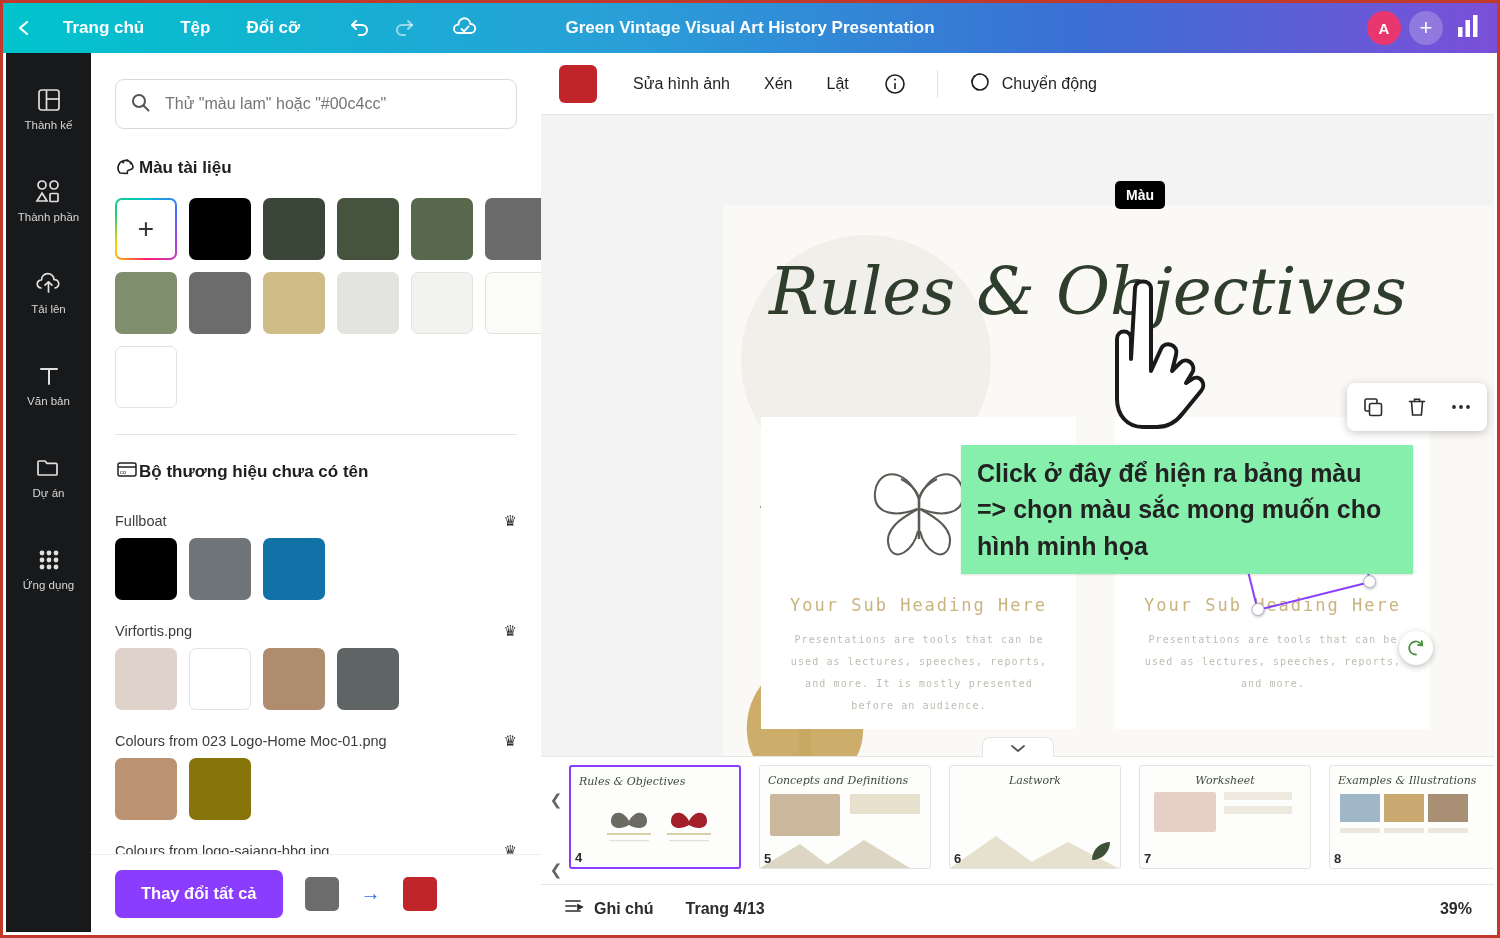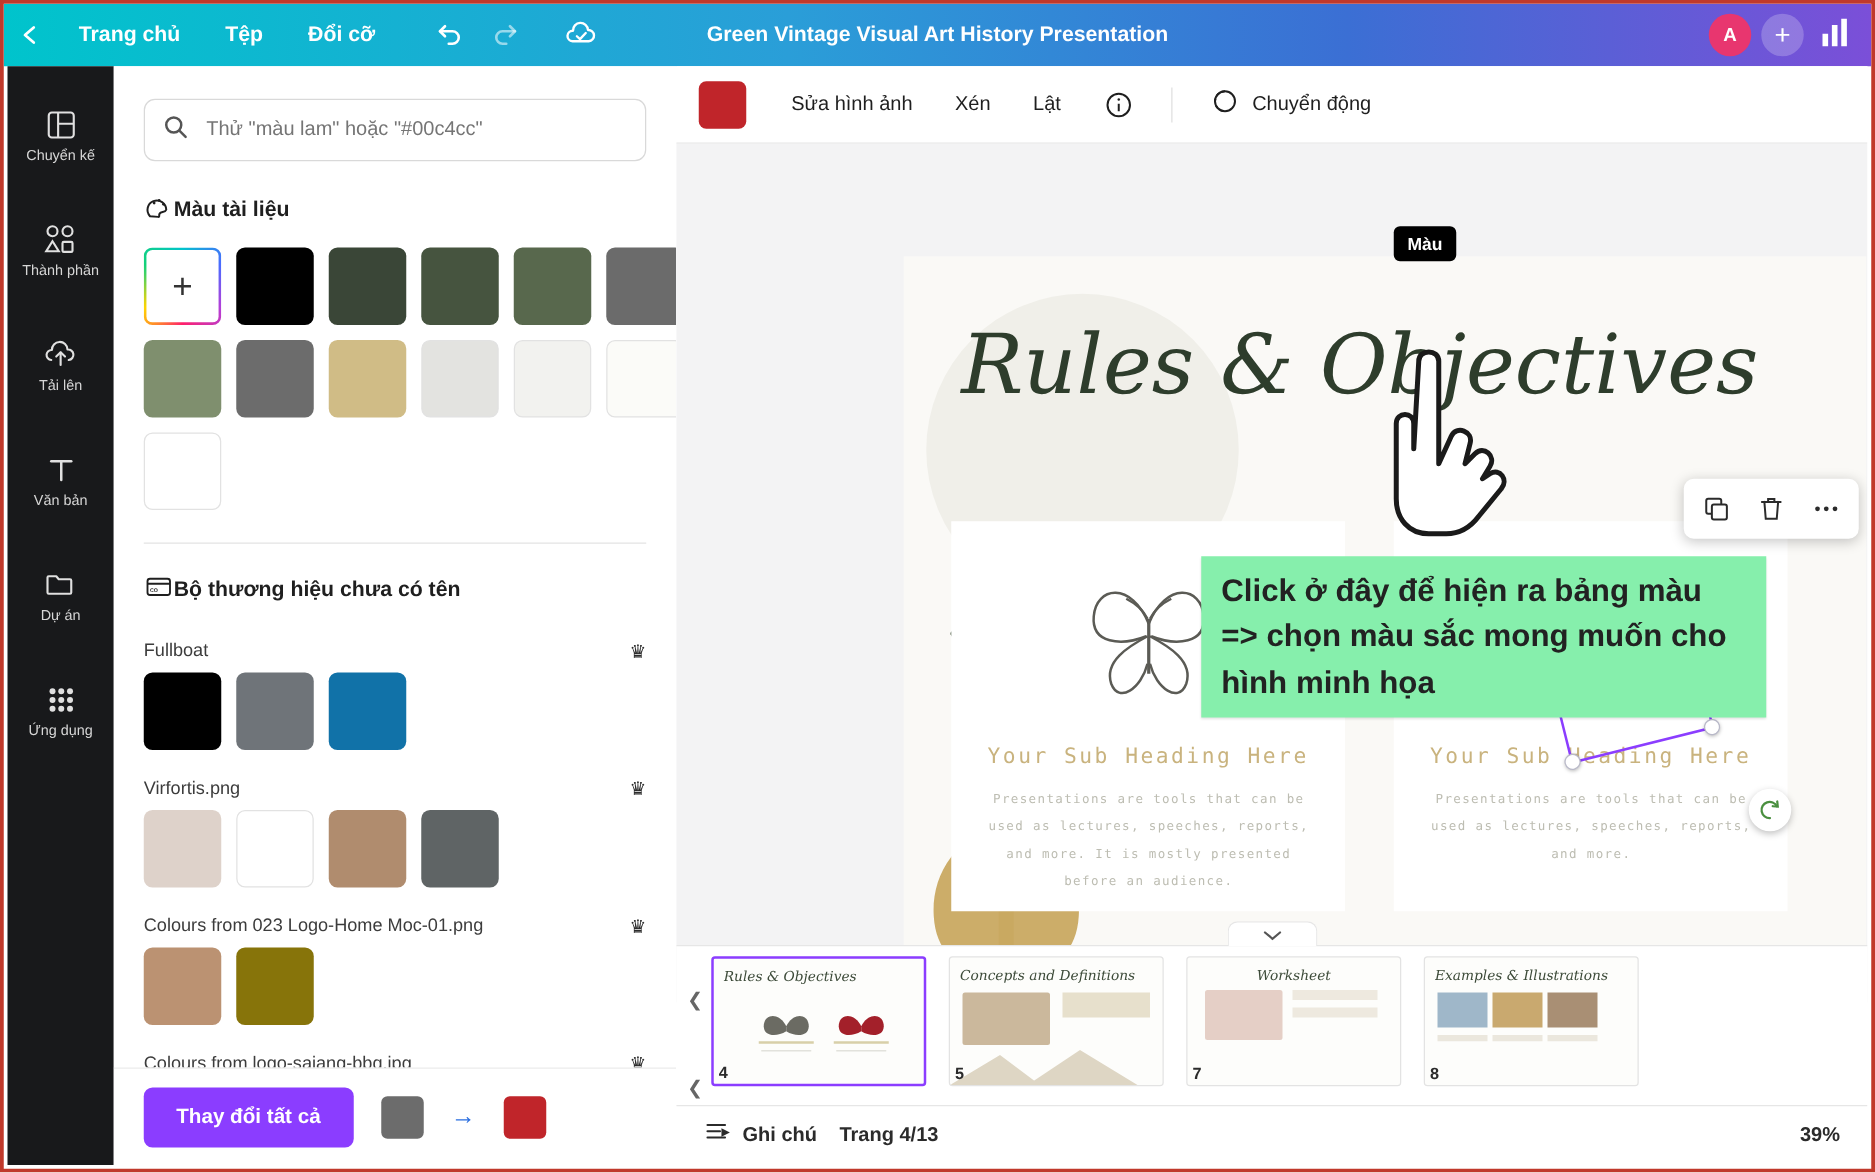--- a/index.html
+++ b/index.html
@@ -241,21 +241,21 @@
   }
   .nav-arrow {
     position:absolute; width:18px; height:18px; color:#666; font-size:15px;
     display:flex; align-items:center; justify-content:center; cursor:pointer;
   }
 
   
   .statusbar {
     position:absolute; left:0; bottom:0; right:0; height:48px;
     background:#fff; border-top:1px solid #e6e6e6;
-    display:flex; align-items:center; padding:0 22px; text-align:right;
+    display:flex; align-items:center; padding:0 22px; gap:14px;text-align:right;
   }
   .sb-item { display:flex; align-items:center; gap:9px; font-size:16px; font-weight:bold; color:#2b2b2b; cursor:pointer; }
   .sb-zoom { margin-left:auto; font-size:16px; font-weight:bold; color:#2b2b2b; }
 </style>
 </head>
 <body>
 
 <div id="app">
 
   <div class="topbar">
@@ -302,21 +302,21 @@
     </div>
   </div>
 
   <div class="rail">
     <div class="rail-item">
       <svg width="26" height="26" viewBox="0 0 26 26" fill="none" stroke="#e0e0e0" stroke-width="1.7">
           <rect x="3" y="3" width="20" height="20" rx="2.5"></rect>
           <line x1="10.5" y1="3" x2="10.5" y2="23"></line>
           <line x1="10.5" y1="12" x2="23" y2="12"></line>
         </svg>
-      <span class="lbl">Chuyển kế</span>
+      <span class="lbl">Thành kế</span>
     </div>
     <div class="rail-item">
       <svg width="28" height="26" viewBox="0 0 28 26" fill="none" stroke="#e0e0e0" stroke-width="1.7">
         <circle cx="7" cy="6" r="4"></circle>
           <circle cx="19" cy="6" r="4"></circle>
           <path d="M7 14 l5 8 H2 Z"></path>
           <rect x="15" y="14.5" width="8" height="8" rx="1"></rect>
       </svg>
       <span class="lbl">Thành phần</span>
     </div>
@@ -619,20 +619,30 @@
         <div class="thumb">
           <div class="ttitle">Concepts and Definitions</div>
           <div style="position:absolute;left:10px;top:28px;width:70px;height:42px;background:#cbb89c;border-radius:2px;"></div>
           <div style="position:absolute;left:90px;top:28px;width:70px;height:20px;background:#e7e0cc;"></div>
           <svg style="position:absolute;left:0;bottom:0;" width="172" height="34" viewBox="0 0 172 34">
               <path d="M0 34 L40 10 L72 34 Z M62 34 L104 6 L150 34 Z" fill="#ded6c4"></path>
             </svg>
           <div class="tnum">5</div>
         </div>
 
+        <div class="thumb">
+          <div class="ttitle" style="text-align:center;">Lastwork</div>
+          <svg style="position:absolute;left:0;bottom:0;" width="172" height="40" viewBox="0 0 172 40">
+              <path d="M0 40 L46 8 L90 40 Z M70 40 L118 14 L168 40 Z" fill="#e6e0cf"></path>
+            </svg>
+          <svg style="position:absolute;right:6px;bottom:4px;" width="26" height="26" viewBox="0 0 26 26">
+              <path d="M4 22 C4 10 14 4 22 4 C22 14 14 22 4 22 Z" fill="#3f5038"></path>
+            </svg>
+          <div class="tnum">6</div>
+        </div>
 
         <div class="thumb">
           <div class="ttitle" style="text-align:center;">Worksheet</div>
           <div style="position:absolute;left:14px;top:26px;width:62px;height:40px;background:#e5cfc6;border-radius:2px;"></div>
           <div style="position:absolute;left:84px;top:26px;width:68px;height:8px;background:#eee9df;"></div>
           <div style="position:absolute;left:84px;top:40px;width:68px;height:8px;background:#eee9df;"></div>
           <div class="tnum">7</div>
         </div>
 
         <div class="thumb">

